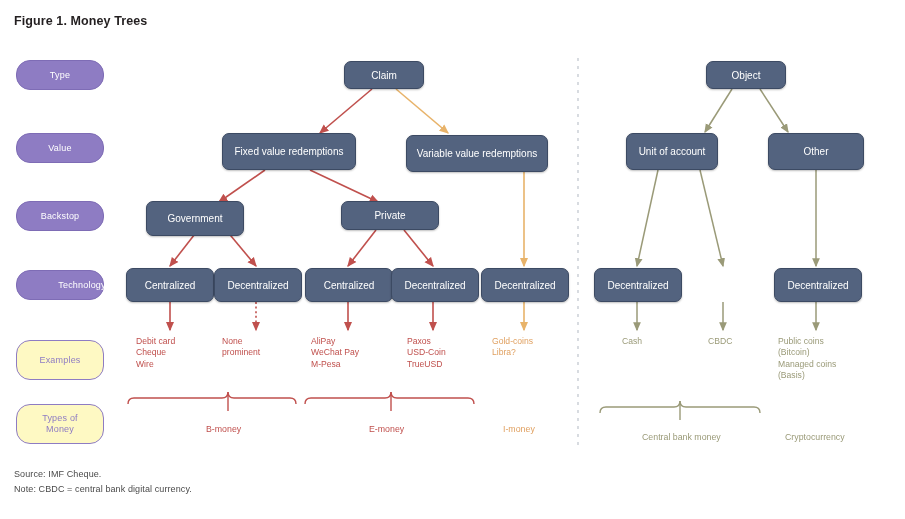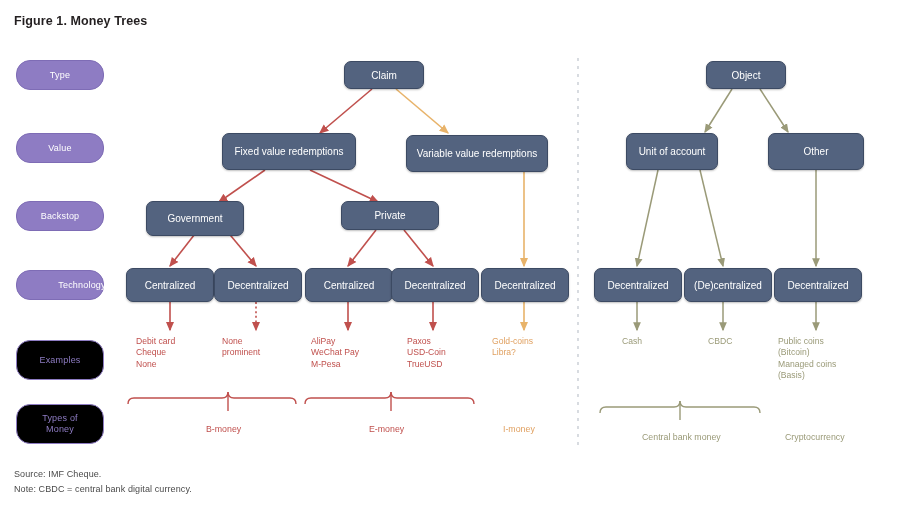--- a/index.html
+++ b/index.html
@@ -25,21 +25,21 @@
     border-radius: 14px;
     display: flex; align-items: center; justify-content: center;
     text-align: center;
     font-size: 9px; line-height: 11px;
     letter-spacing: .2px;
   }
   .row-label.filled {
     background: #8e7cc3; border: 1px solid #7e6cb5; color: #ffffff;
   }
   .row-label.outline {
-    background: #000000; border: 1.3px solid #8e7cc3; color: #8e7cc3;
+    background: #fef9c3; border: 1.3px solid #8e7cc3; color: #8e7cc3;
   }
   .row-label.tall { height: 40px; }
 
   
   .node {
     position: absolute;
     background: #53637f;
     border: 1.2px solid #3c4a63;
     border-radius: 7px;
     color: #ffffff;
@@ -156,21 +156,21 @@
   <div class="node" style="left:341px; top:201px; width:98px; height:29px;">Private</div>
 
   <div class="node" style="left:126px; top:268px; width:88px; height:34px;">Centralized</div>
   <div class="node" style="left:214px; top:268px; width:88px; height:34px;">Decentralized</div>
   <div class="node" style="left:305px; top:268px; width:88px; height:34px;">Centralized</div>
   <div class="node" style="left:391px; top:268px; width:88px; height:34px;">Decentralized</div>
   <div class="node" style="left:481px; top:268px; width:88px; height:34px;">Decentralized</div>
 
   <div class="example c-red" style="left:136px; top:336px;">Debit card
 Cheque
-None</div>
+Wire</div>
   <div class="example c-red" style="left:222px; top:336px;">None
 prominent</div>
   <div class="example c-red" style="left:311px; top:336px;">AliPay
 WeChat Pay
 M-Pesa</div>
   <div class="example c-red" style="left:407px; top:336px;">Paxos
 USD-Coin
 TrueUSD</div>
   <div class="example c-orange" style="left:492px; top:336px;">Gold-coins
 Libra?</div>
@@ -178,21 +178,20 @@
   <div class="money-label c-red" style="left:200px; top:424px;">B-money</div>
   <div class="money-label c-red" style="left:363px; top:424px;">E-money</div>
   <div class="money-label c-orange" style="left:497px; top:424px;">I-money</div>
 
   <div class="node" style="left:706px; top:61px; width:80px; height:28px;">Object</div>
 
   <div class="node" style="left:626px; top:133px; width:92px; height:37px;">Unit of account</div>
   <div class="node" style="left:768px; top:133px; width:96px; height:37px;">Other</div>
 
   <div class="node" style="left:594px; top:268px; width:88px; height:34px;">Decentralized</div>
-  <div class="node" style="left:684px; top:268px; width:88px; height:34px;">(De)centralized</div>
   <div class="node" style="left:774px; top:268px; width:88px; height:34px;">Decentralized</div>
 
   <div class="example c-olive" style="left:622px; top:336px;">Cash</div>
   <div class="example c-olive" style="left:708px; top:336px;">CBDC</div>
   <div class="example c-olive" style="left:778px; top:336px;">Public coins
 (Bitcoin)
 Managed coins
 (Basis)</div>
 
   <div class="money-label c-olive" style="left:636px; top:432px;">Central bank money</div>

